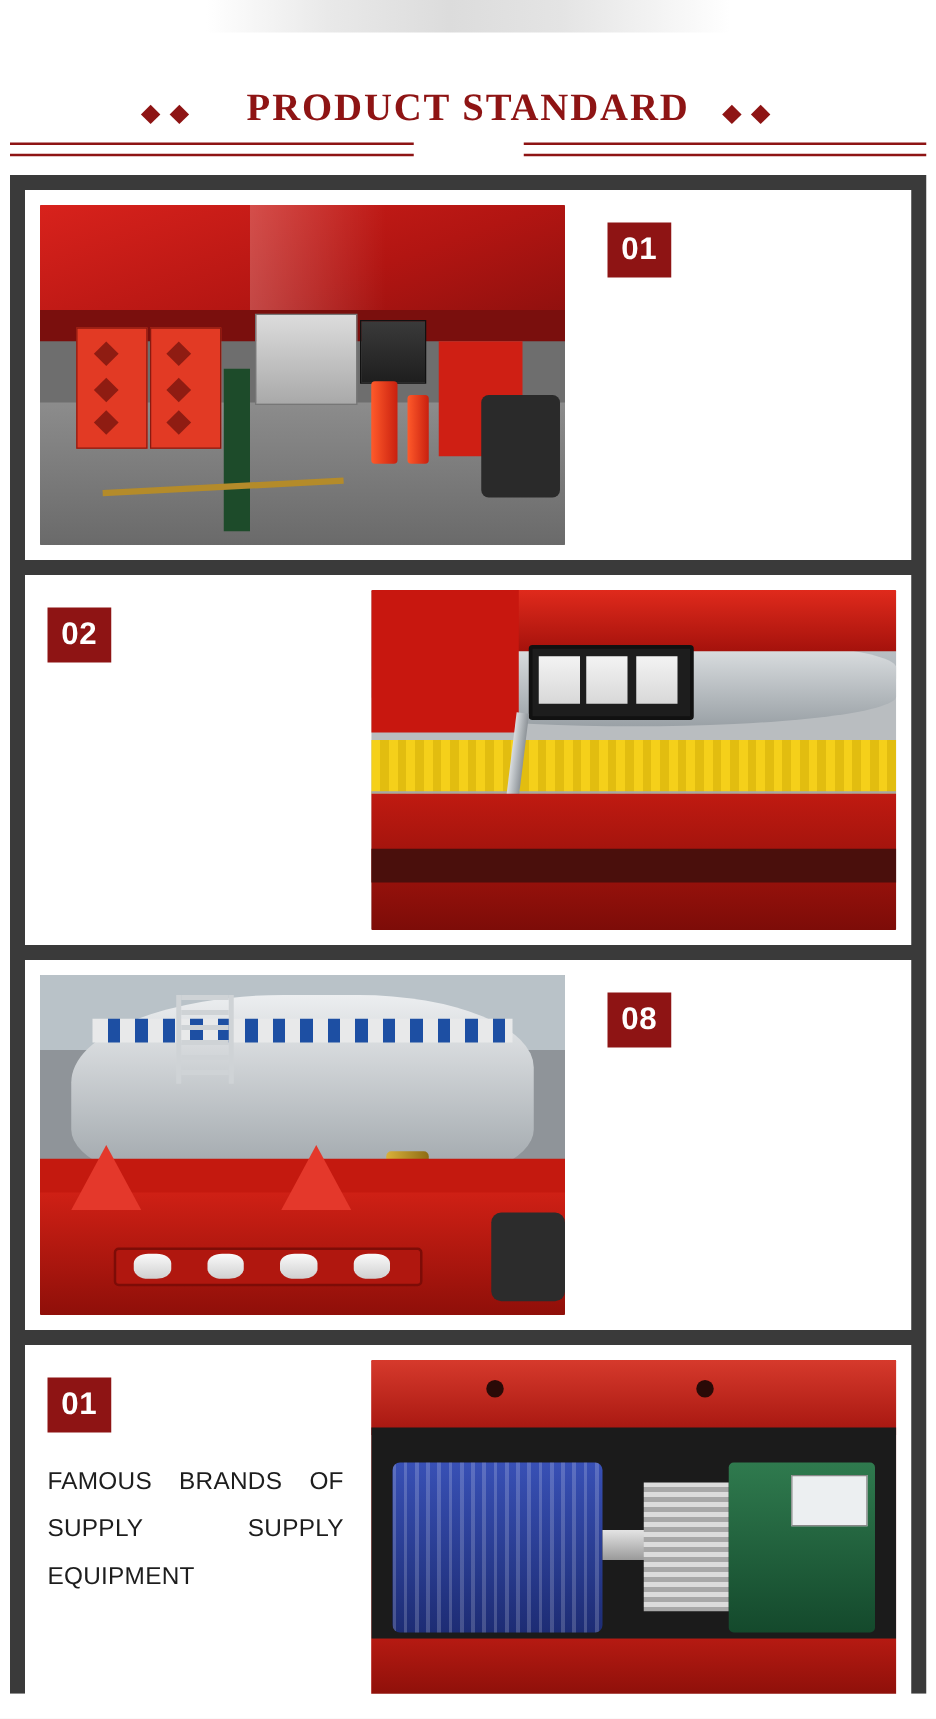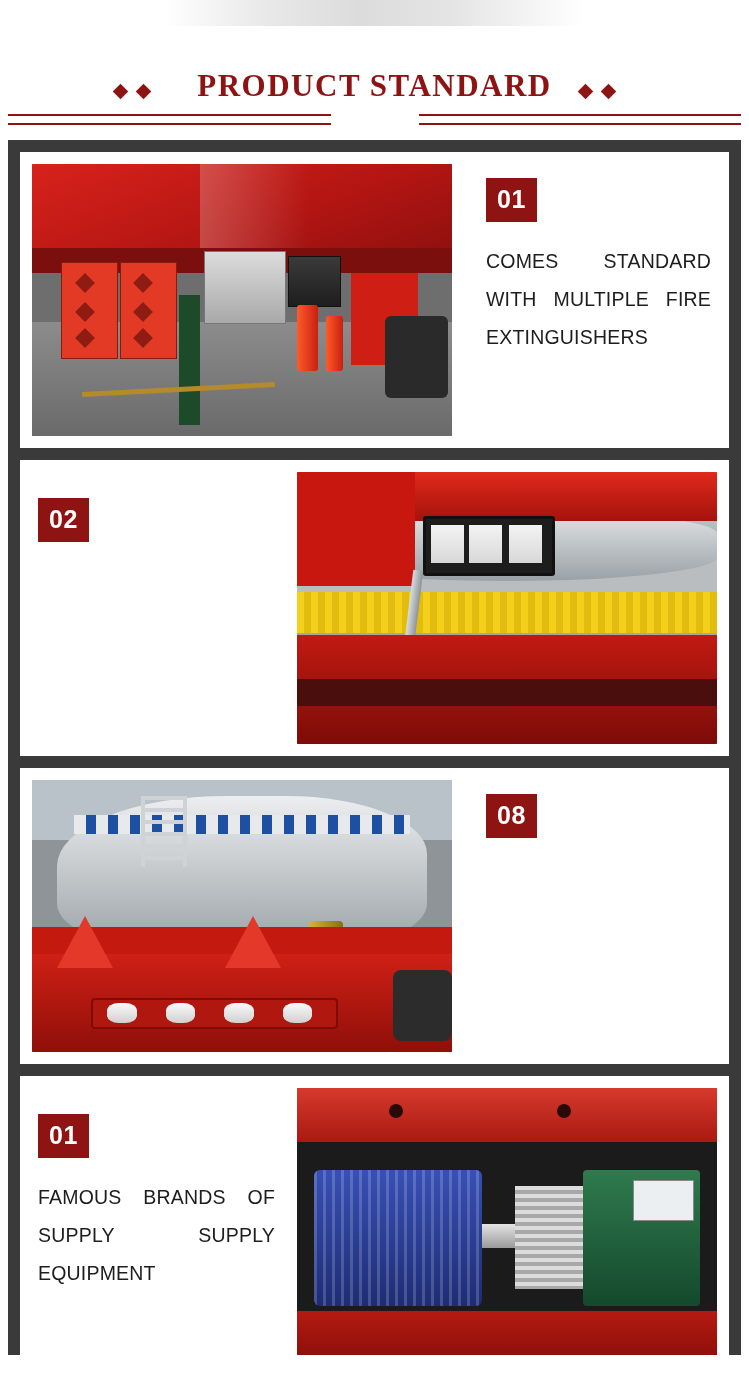--- a/index.html
+++ b/index.html
@@ -115,21 +115,21 @@
     flex: none;
     position: relative;
     overflow: hidden;
     border-radius: 1px;
   }
   .card-text {
     flex: 1;
     padding: 26px 18px 0 22px;
     box-sizing: border-box;
   }
-  .card.img-right .card-text { padding-left: 18px; padding-right: 10px; margin-top: 12px; }
+  .card.img-right .card-text { padding-left: 18px; padding-right: 10px; }
 
   .num-badge {
     display: inline-block;
     background: #8e1414;
     color: #ffffff;
     font-size: 25px;
     font-weight: bold;
     line-height: 1;
     padding: 9px 11px 10px 11px;
     font-family: "Liberation Sans", sans-serif;
@@ -287,21 +287,20 @@
         <div class="ph case"></div>
         <div class="ph case2"></div>
         <div class="ph ext"></div>
         <div class="ph ext2"></div>
         <div class="ph leg"></div>
         <div class="ph pipe"></div>
       </div>
     </div>
     <div class="card-text">
       <div class="num-badge">01</div>
-      <div class="card-caption">COMES STANDARD WITH MULTIPLE FIRE EXTINGUISHERS</div>
     </div>
   </div>
 
   <div class="card c2 img-right">
     <div class="card-text">
       <div class="num-badge">02</div>
     </div>
     <div class="card-photo">
       <div class="ph p2">
         <div class="ph sky"></div>

